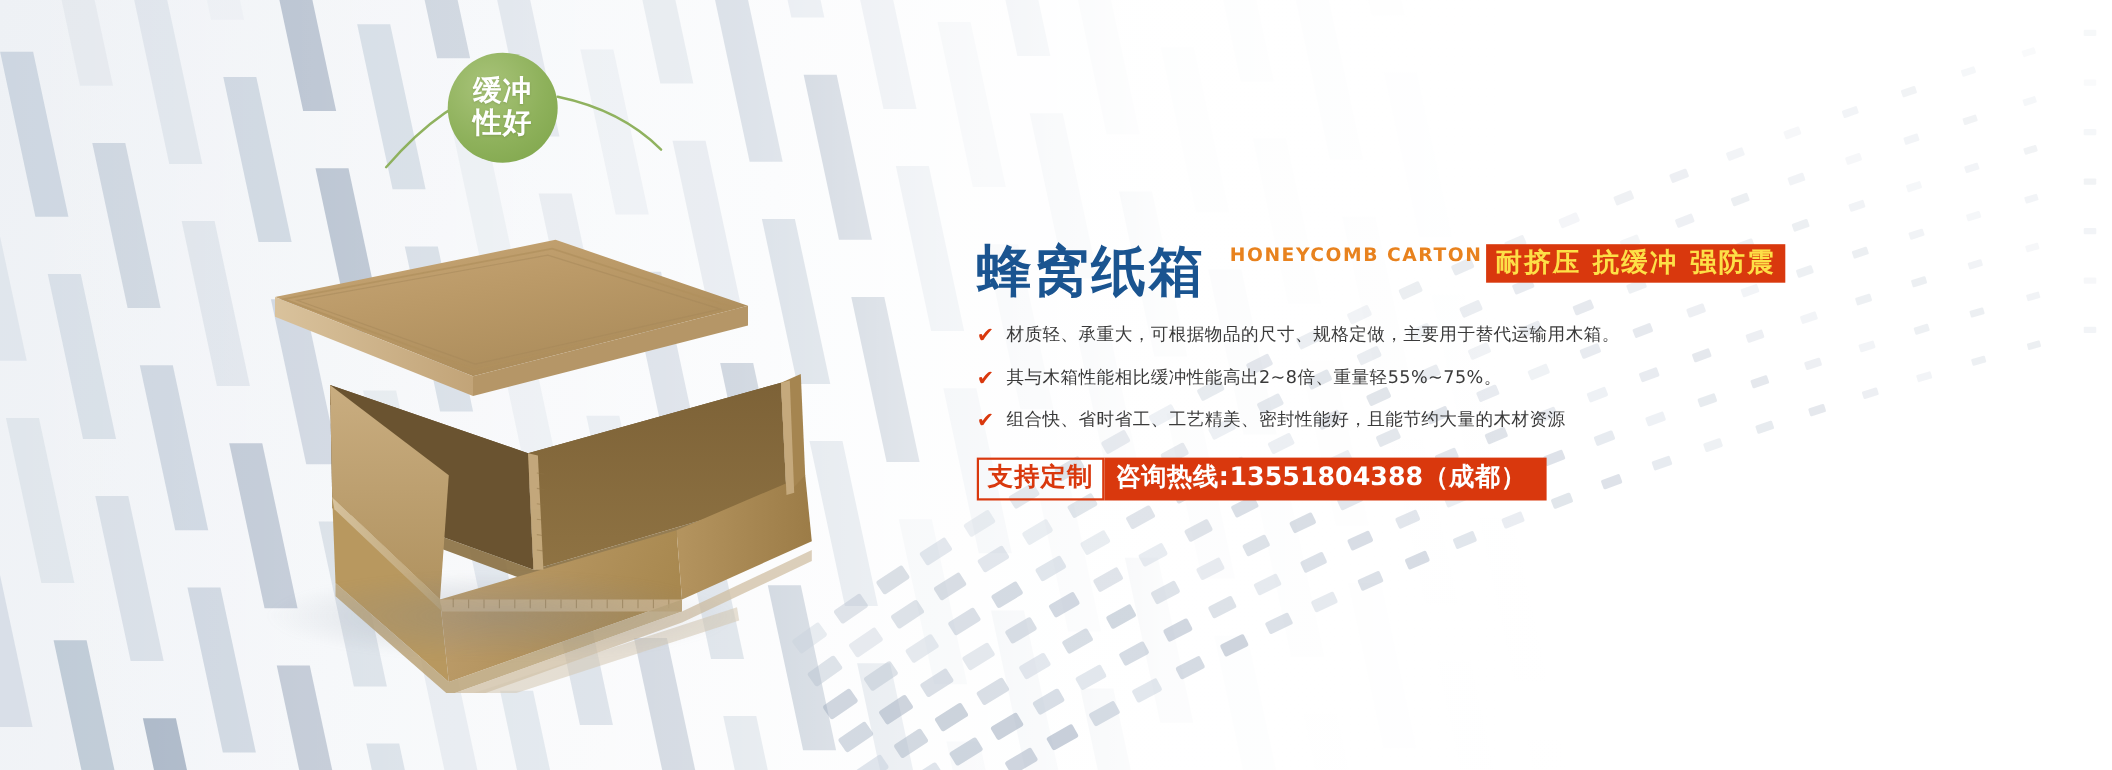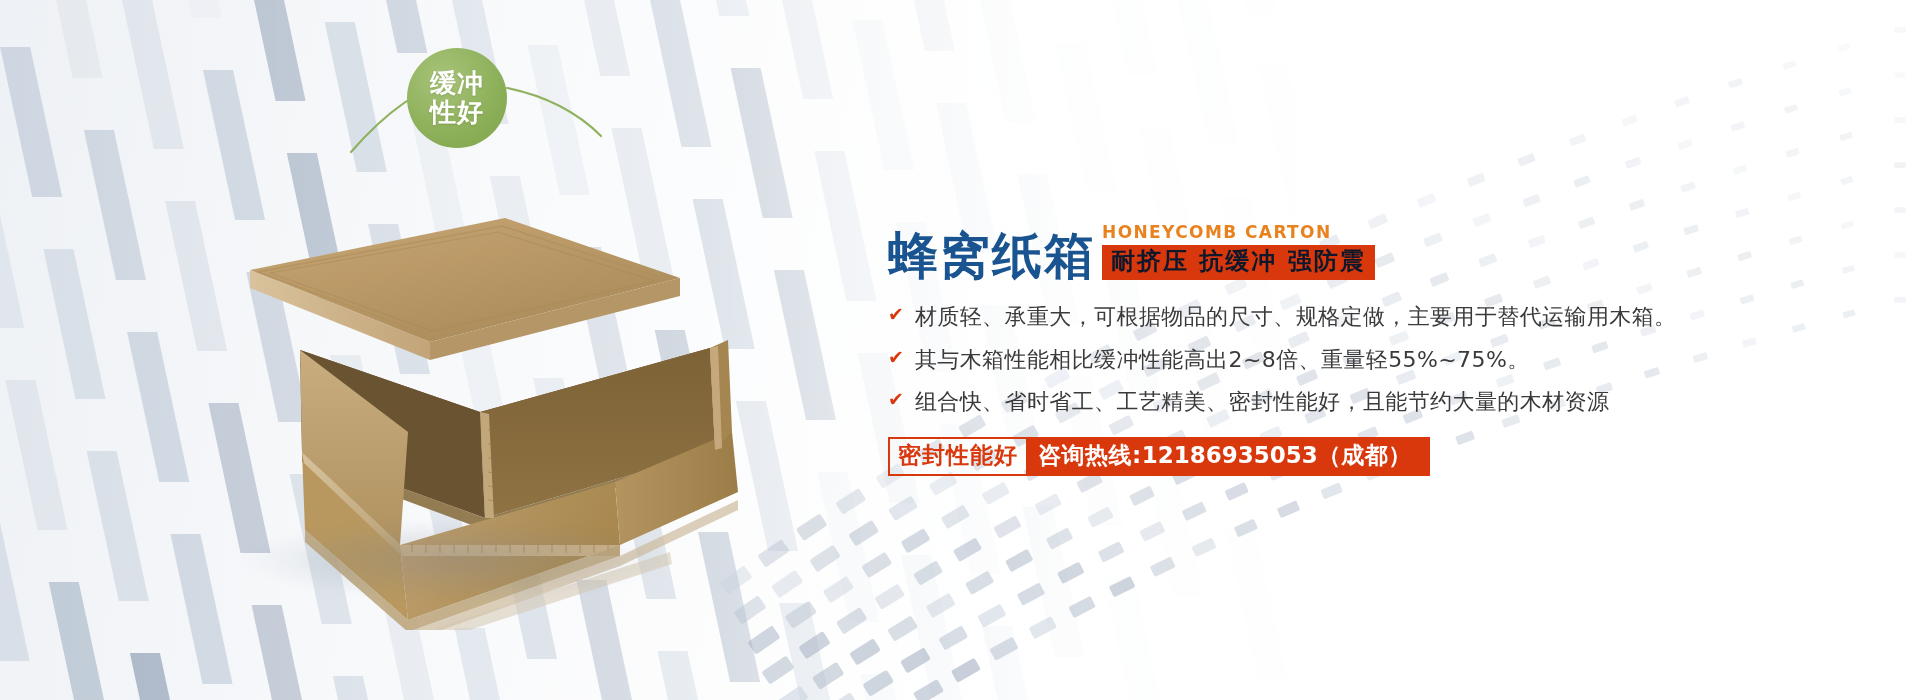--- a/index.html
+++ b/index.html
@@ -47,39 +47,39 @@
   .product{ position:absolute; left:150px; top:200px; width:620px; height:430px; }
   .prod-shadow{
     position:absolute; left:90px; top:320px; width:430px; height:80px;
     background:radial-gradient(ellipse at 50% 50%,rgba(120,130,145,0.30) 0%,rgba(120,130,145,0) 70%);
     filter:blur(3px);
   }
 
   
   .content{ position:absolute; left:888px; top:222px; width:760px; }
 
-  .title-row{ display:flex; align-items:flex-end; gap:6px; }
+  .title-row{ display:flex; align-items:flex-start; gap:22px; }
   .main-title{
     font-size:50px; font-weight:700; color:#1a5490; letter-spacing:2px;
     line-height:1; white-space:nowrap;
   }
-  .title-right{ display:flex; flex-direction:column; gap:3px; padding-bottom:1px; }
+  .title-right{ display:flex; flex-direction:row; gap:3px; padding-bottom:1px; }
   .sub-en{
     font-size:17px; font-weight:700; color:#e8821e; letter-spacing:1.4px;
     white-space:nowrap;
   }
   .tagline{
-    background:#d9380d; color:#0f172a; font-size:24px; font-weight:700;
+    background:#d9380d; color:#fde047; font-size:24px; font-weight:700;
     letter-spacing:2px; padding:3px 9px 5px 9px; white-space:nowrap; line-height:1.12;
   }
 
   .bullets{ margin-top:21px; display:flex; flex-direction:column; gap:13px; }
   .bullet{ display:flex; align-items:flex-start; gap:11px; }
   .check{ color:#d9380d; font-size:19px; font-weight:700; line-height:1.35; flex:0 0 auto; }
-  .bullet-txt{ font-size:22px; color:#3a3a3a; line-height:1.35; letter-spacing:.4px; white-space:nowrap; }
+  .bullet-txt{ font-size:16px; color:#3a3a3a; line-height:1.35; letter-spacing:.4px; white-space:nowrap; }
 
   .contact{ margin-top:20px; display:flex; align-items:stretch; }
   .custom-box{
     border:2px solid #d9380d; color:#d9380d; font-size:23px; font-weight:700;
     padding:3px 8px 4px 8px; letter-spacing:1px; line-height:1.2;
     display:flex; align-items:center;
   }
   .hotline{
     background:#d9380d; color:#ffffff; font-size:23px; font-weight:700;
     padding:3px 18px 4px 10px; letter-spacing:.5px; line-height:1.2;
@@ -569,22 +569,22 @@
         <span class="check">✔</span>
         <span class="bullet-txt">其与木箱性能相比缓冲性能高出2~8倍、重量轻55%~75%。</span>
       </div>
       <div class="bullet">
         <span class="check">✔</span>
         <span class="bullet-txt">组合快、省时省工、工艺精美、密封性能好，且能节约大量的木材资源</span>
       </div>
     </div>
 
     <div class="contact">
-      <div class="custom-box">密封性能好</div>
+      <div class="custom-box">支持定制</div>
       <div class="hotline">
         <span>咨询热线:</span>
-          <span class="num">12186935053</span>
+          <span class="num">13551804388</span>
           <span>（成都）</span>
       </div>
     </div>
 
   </div>
 </div>
 
 </body></html>

